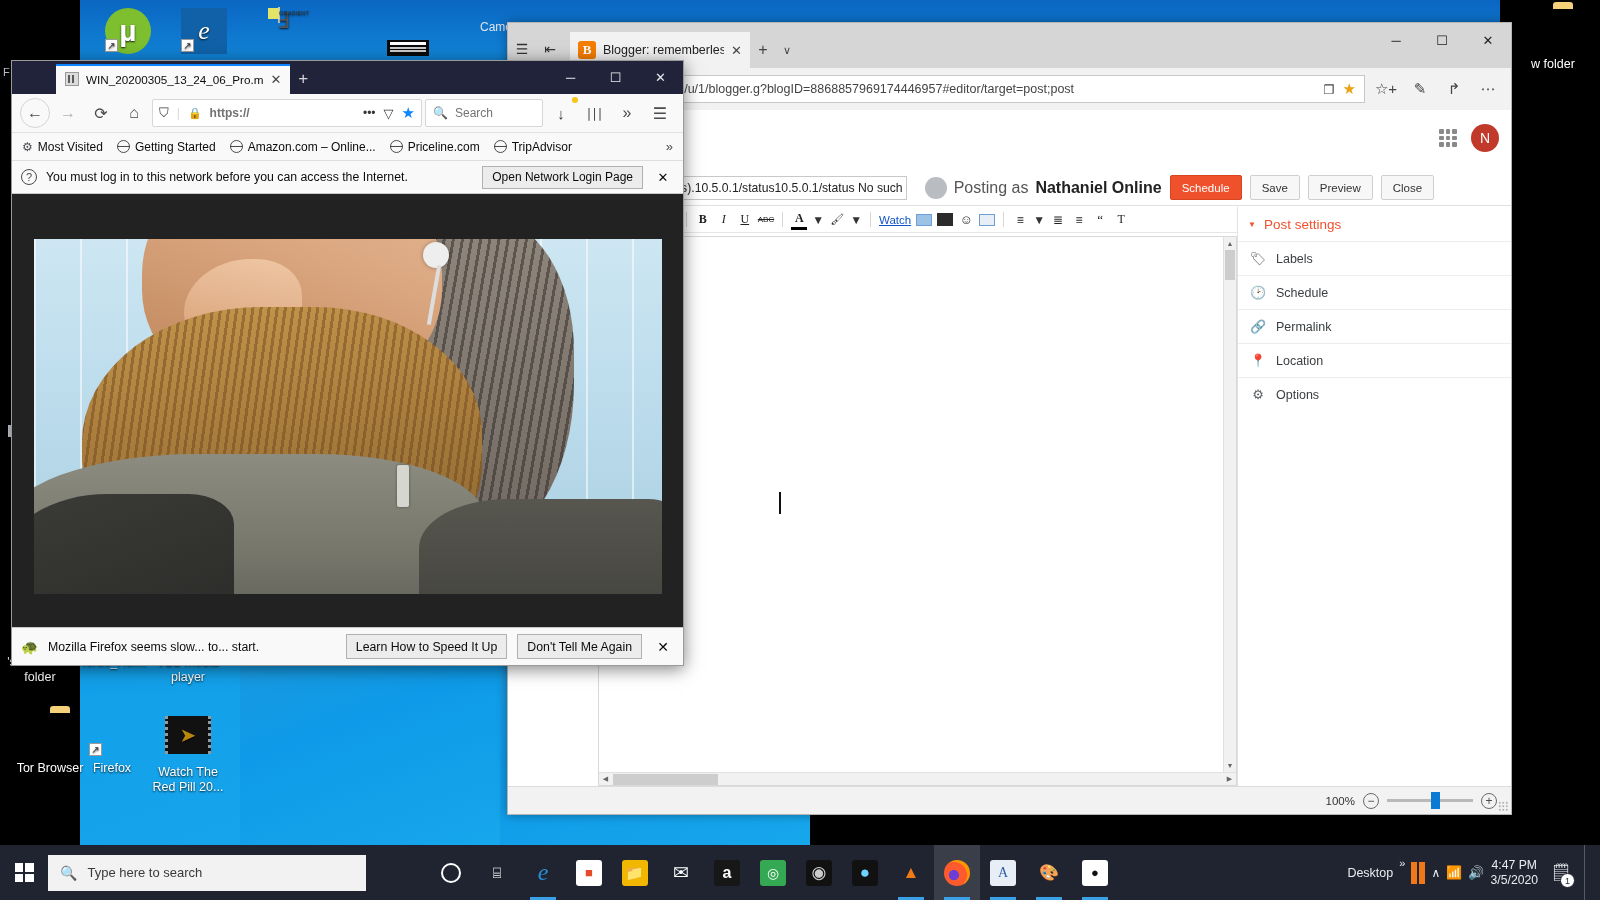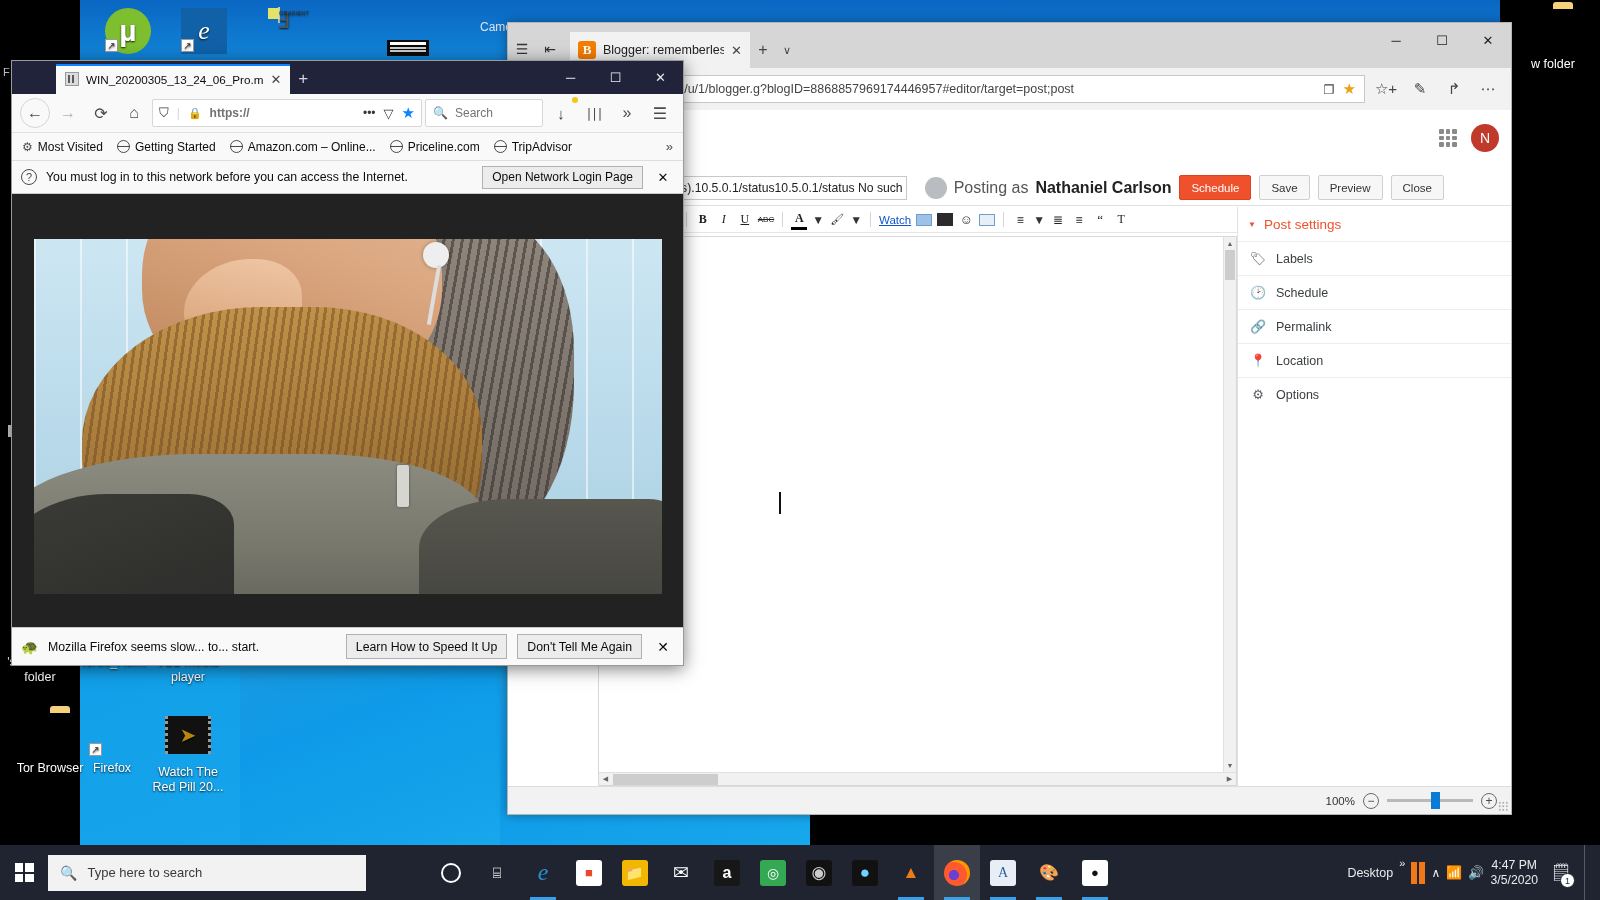--- a/index.html
+++ b/index.html
@@ -404,21 +404,21 @@
         <div id="g-avatar">N</div>
       </div>
     </div>
 
     <div id="blogger-actionrow">
       <span id="post-word">ost</span>
       <div id="post-title-input">_201912  No such thing(s).10.5.0.1/status10.5.0.1/status No such thing(s).</div>
       <div id="posting-as">
         <span id="posting-avatar"></span>
         <span>Posting as</span>
-        <b>Nathaniel Carlson</b>
+        <b>Nathaniel Online</b>
       </div>
       <div class="bl-btn primary">Schedule</div>
       <div class="bl-btn">Save</div>
       <div class="bl-btn">Preview</div>
       <div class="bl-btn">Close</div>
     </div>
 
     <div id="blogger-toolbar">
       <span class="tb" style="font-family:'Liberation Serif',serif;font-size:15px;">ℱ</span>
         <span class="car">▼</span>

